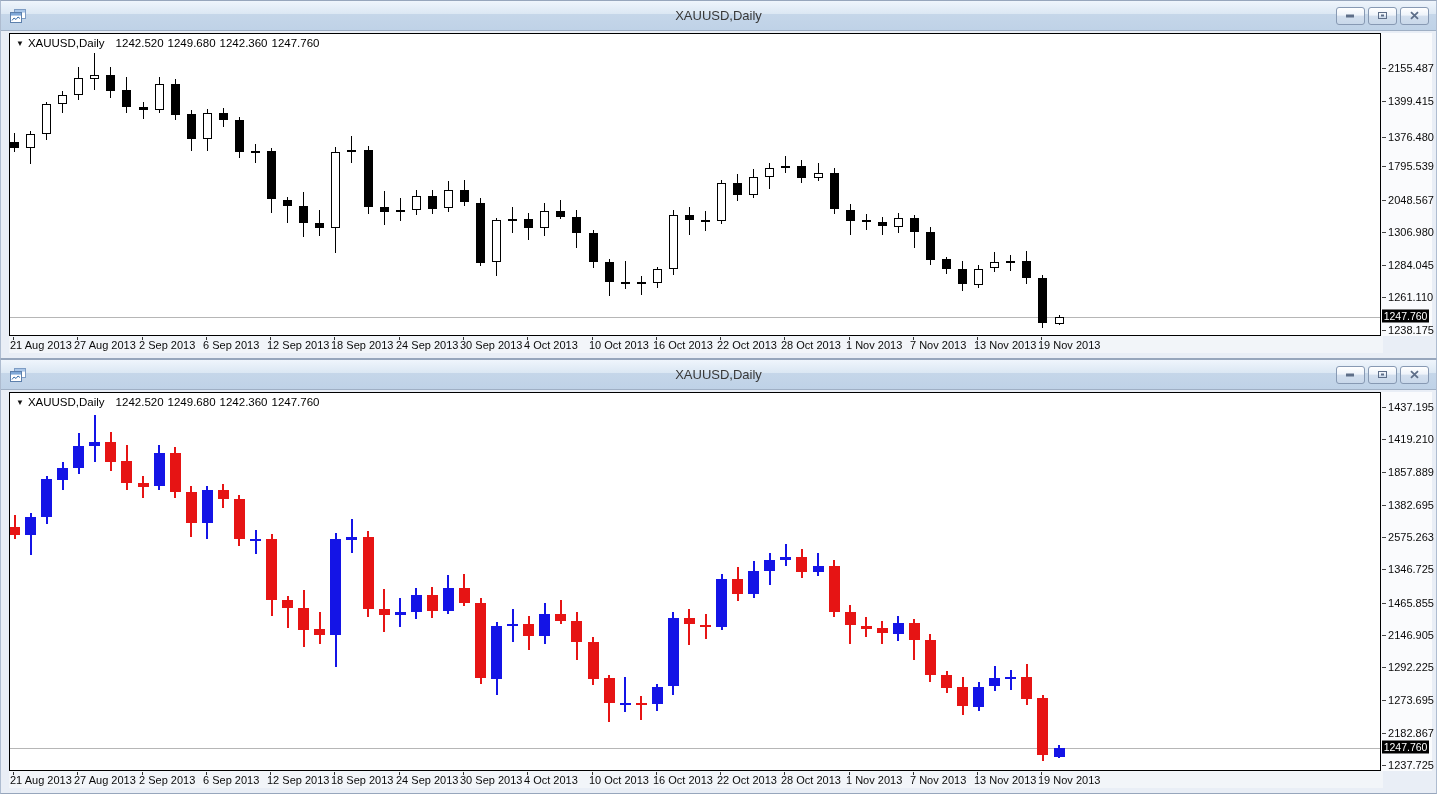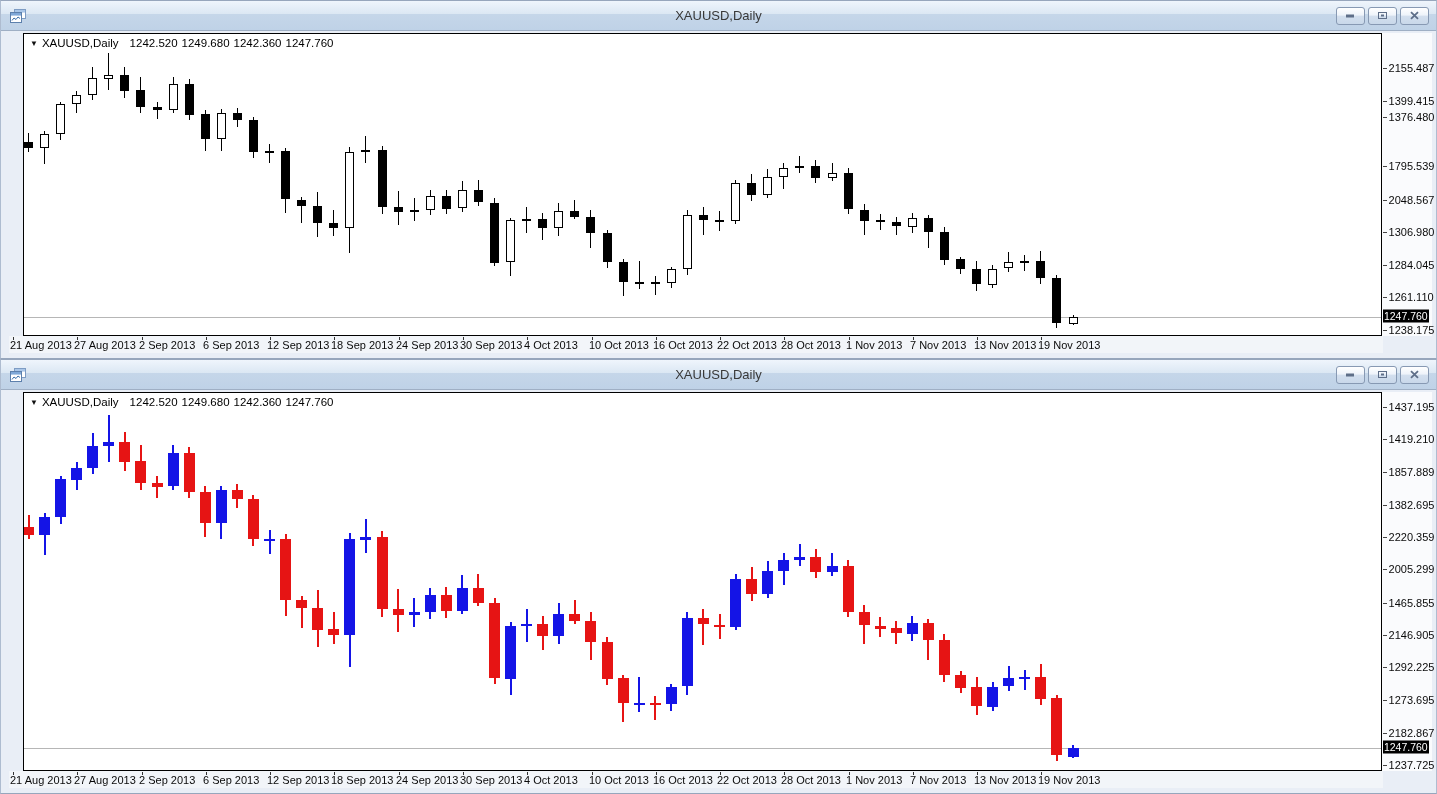--- a/index.html
+++ b/index.html
@@ -29,21 +29,21 @@
   }
   .win-icon{display:flex;align-items:center;}
   .controls{margin-left:auto;display:flex;gap:3px;z-index:2;}
   .ctrl-btn{
     width:29px;height:18px;box-sizing:border-box;
     border:1px solid #8799b3;border-radius:3px;
     background:linear-gradient(#ffffff,#eef3fa 45%,#d3dfee 50%,#c9d8ea);
     display:flex;align-items:center;justify-content:center;
     padding:0;cursor:default;
   }
-  .chart-body{display:flex;margin-top:2px;padding-left:22px;padding-right:4px;}
+  .chart-body{display:flex;margin-top:2px;padding-left:8px;padding-right:4px;}
   .plot{
     position:relative;background:#ffffff;
     border:1px solid #000;box-sizing:border-box;
     width:1374px;overflow:hidden;
   }
   .win.top .plot{height:303px;}
   .win.bottom .plot{height:379px;}
   .yaxis{
     position:relative;width:51px;background:#fafbfd;
     font-size:11px;color:#0a0a0a;
@@ -250,21 +250,21 @@
           <div class="wick" style="left: 1016px; width: 1px; top: 217px; height: 33px; background: rgb(0, 0, 0);"></div>
           <div class="candle" style="left: 1012px; width: 9px; top: 227px; height: 17px; background: rgb(0, 0, 0); border: 1px solid rgb(0, 0, 0);"></div>
           <div class="wick" style="left: 1032px; width: 1px; top: 241px; height: 53px; background: rgb(0, 0, 0);"></div>
           <div class="candle" style="left: 1028px; width: 9px; top: 244px; height: 45px; background: rgb(0, 0, 0); border: 1px solid rgb(0, 0, 0);"></div>
           <div class="wick" style="left: 1049px; width: 1px; top: 281px; height: 10px; background: rgb(0, 0, 0);"></div>
           <div class="candle" style="left: 1045px; width: 9px; top: 283px; height: 7px; background: rgb(255, 255, 255); border: 1px solid rgb(0, 0, 0);"></div>
         </div>
       <div class="yaxis">
           <div class="ylab" style="top: 35px;">2155.487</div>
           <div class="ylab" style="top: 68px;">1399.415</div>
-          <div class="ylab" style="top: 84px;">1376.480</div>
+          <div class="ylab" style="top: 104px;">1376.480</div>
           <div class="ylab" style="top: 133px;">1795.539</div>
           <div class="ylab" style="top: 167px;">2048.567</div>
           <div class="ylab" style="top: 199px;">1306.980</div>
           <div class="ylab" style="top: 232px;">1284.045</div>
           <div class="ylab" style="top: 264px;">1261.110</div>
           <div class="ylab" style="top: 297px;">1238.175</div>
           <div class="price-tag" style="background: rgb(0, 0, 0); color: rgb(255, 255, 255); top: 283px;">1247.760</div>
         </div>
     </div>
     <div class="xaxis">
@@ -456,22 +456,22 @@
           <div class="wick" style="left: 1032px; width: 2px; top: 302px; height: 66px; background: rgb(230, 20, 20);"></div>
           <div class="candle" style="left: 1027px; width: 11px; top: 305px; height: 57px; background: rgb(230, 20, 20); border: 1px solid rgb(230, 20, 20);"></div>
           <div class="wick" style="left: 1048px; width: 2px; top: 352px; height: 13px; background: rgb(20, 20, 230);"></div>
           <div class="candle" style="left: 1044px; width: 11px; top: 355px; height: 9px; background: rgb(20, 20, 230); border: 1px solid rgb(20, 20, 230);"></div>
         </div>
       <div class="yaxis">
           <div class="ylab" style="top: 15px;">1437.195</div>
           <div class="ylab" style="top: 47px;">1419.210</div>
           <div class="ylab" style="top: 80px;">1857.889</div>
           <div class="ylab" style="top: 113px;">1382.695</div>
-          <div class="ylab" style="top: 145px;">2220.359</div>
-          <div class="ylab" style="top: 177px;">2005.299</div>
+          <div class="ylab" style="top: 145px;">2575.263</div>
+          <div class="ylab" style="top: 177px;">1346.725</div>
           <div class="ylab" style="top: 211px;">1465.855</div>
           <div class="ylab" style="top: 243px;">2146.905</div>
           <div class="ylab" style="top: 275px;">1292.225</div>
           <div class="ylab" style="top: 308px;">1273.695</div>
           <div class="ylab" style="top: 341px;">2182.867</div>
           <div class="ylab" style="top: 373px;">1237.725</div>
           <div class="price-tag" style="background: rgb(0, 0, 0); color: rgb(255, 255, 255); top: 355px;">1247.760</div>
         </div>
     </div>
     <div class="xaxis">

